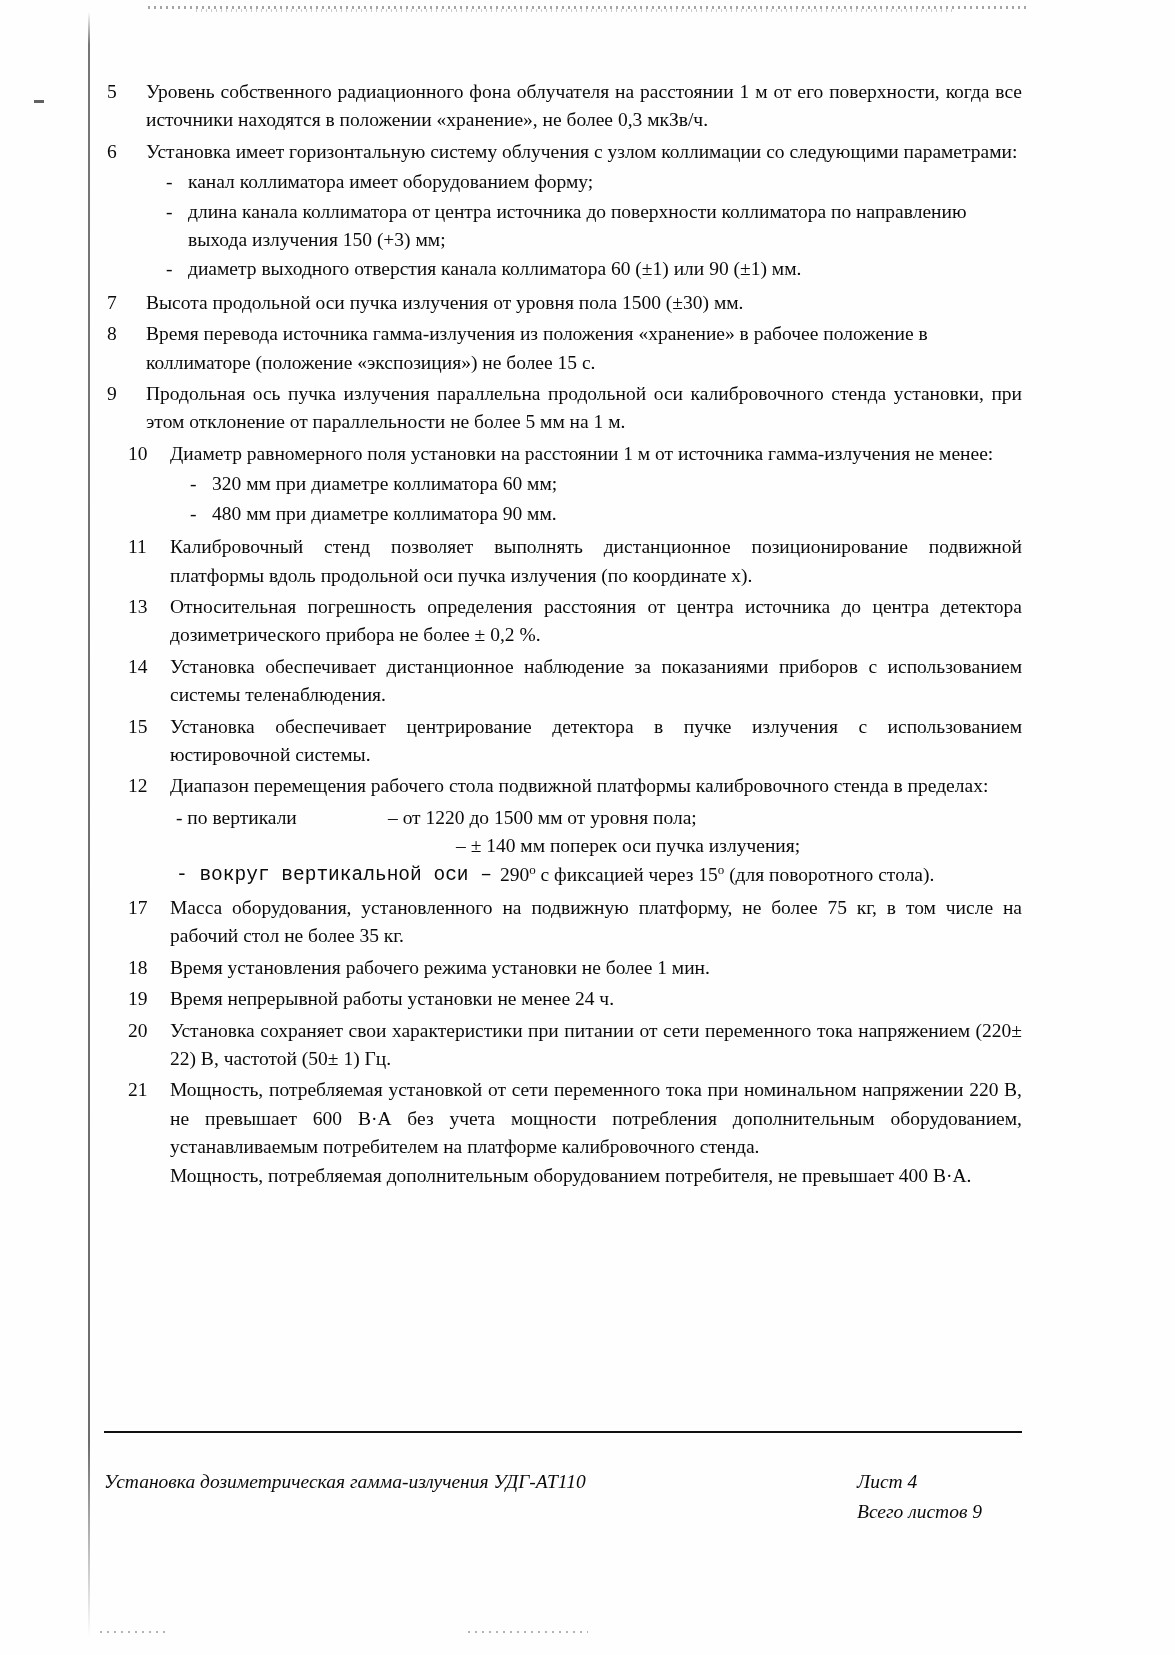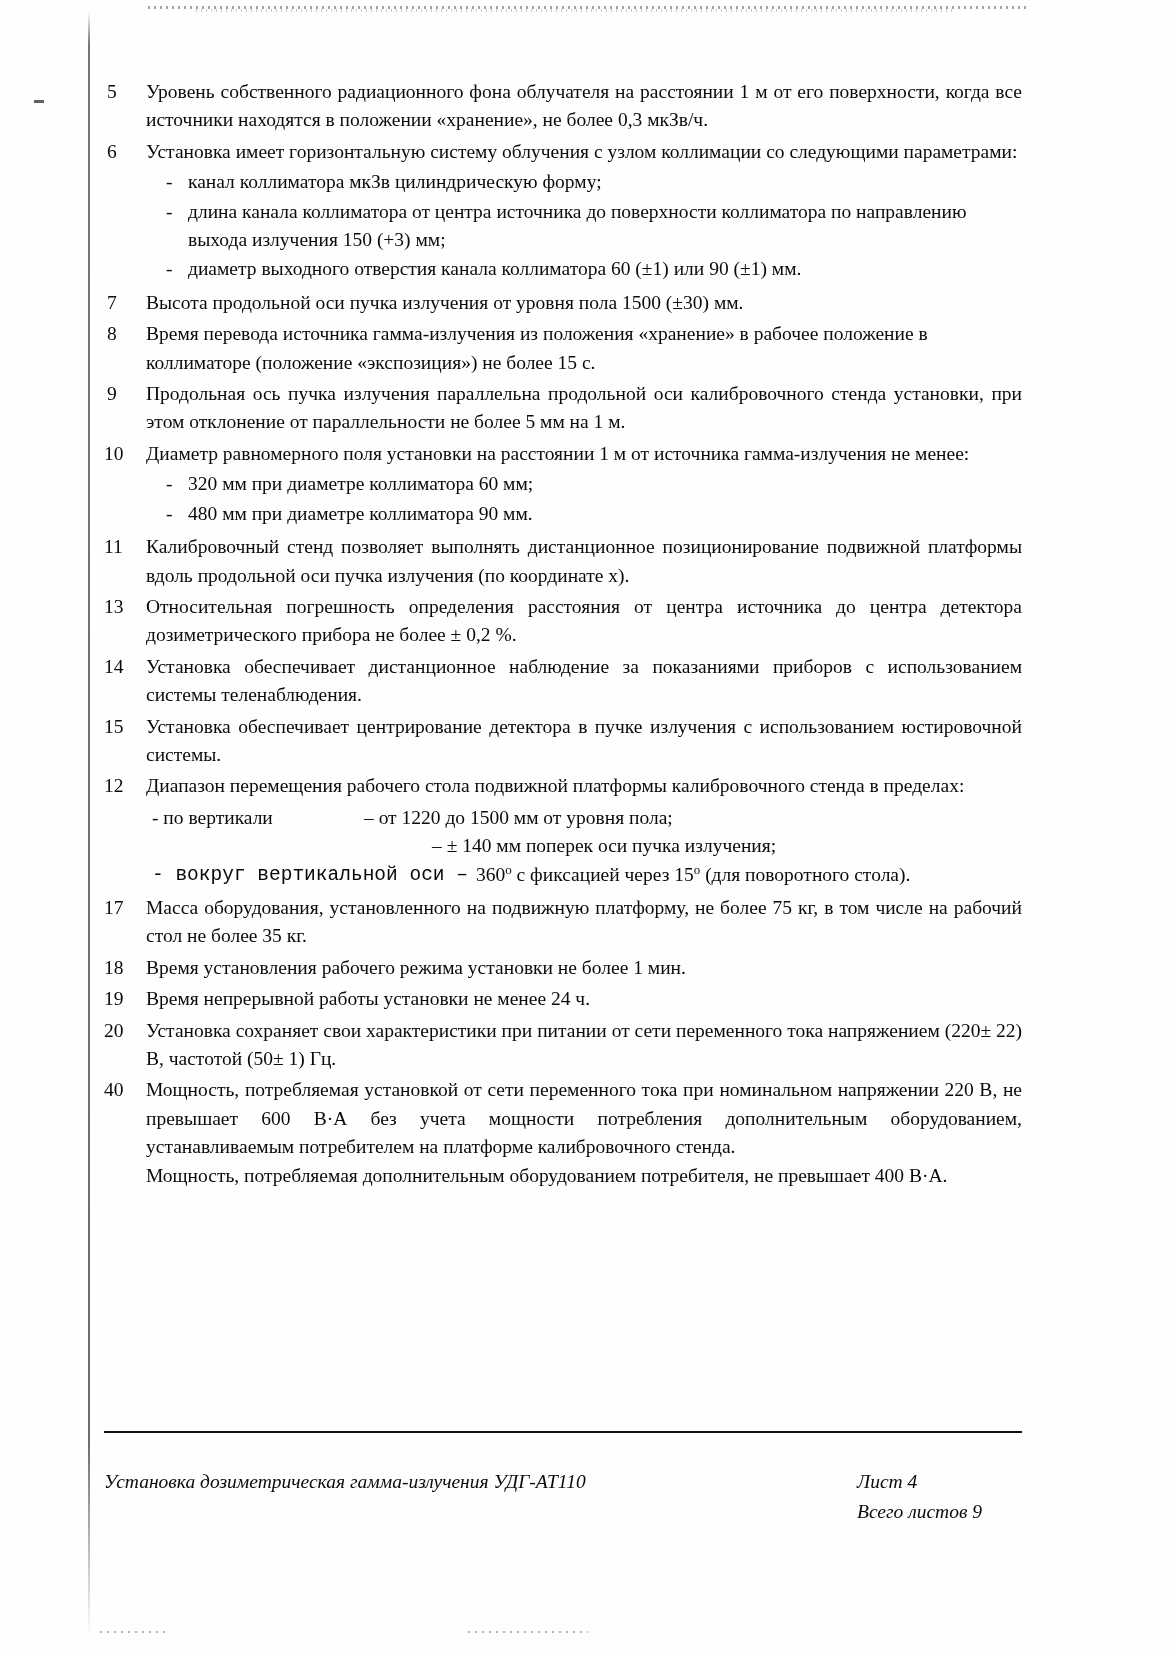--- a/index.html
+++ b/index.html
@@ -97,21 +97,21 @@
     margin-bottom: 3px;
   }
   .item-num {
     flex: 0 0 42px;
     font-size: 19.5px;
     line-height: 28.4px;
     text-align: left;
     padding-left: 3px;
     box-sizing: border-box;
   }
-  .item-num.wide { padding-left: 0; }
+  .item-num.wide { padding-left: 0; margin-left: 24px; }
   .item-body {
     flex: 1 1 auto;
     font-size: 19.5px;
     line-height: 28.4px;
   }
   .para-just {
     text-align: justify;
     text-align-last: left;
   }
   .para-left { text-align: left; }
@@ -215,21 +215,21 @@
       <div class="item-body para-just">Уровень собственного радиационного фона облучателя на расстоянии 1 м от его поверхности, когда все источники находятся в положении «хранение», не более 0,3 мкЗв/ч.</div>
     </div>
 
     <div class="item">
       <div class="item-num">6</div>
       <div class="item-body">
         <div class="para-just">Установка имеет горизонтальную систему облучения с узлом коллимации со следующими параметрами:</div>
         <div class="sublist sub-indent-1">
           <div class="subitem">
             <span class="dash">-</span>
-            <span class="sub-text">канал коллиматора мкЗв цилиндрическую форму;</span>
+            <span class="sub-text">канал коллиматора имеет оборудованием форму;</span>
           </div>
           <div class="subitem">
             <span class="dash">-</span>
             <span class="sub-text">длина канала коллиматора от центра источника до поверхности коллиматора по направлению выхода излучения 150 (+3) мм;</span>
           </div>
           <div class="subitem">
             <span class="dash">-</span>
             <span class="sub-text">диаметр выходного отверстия канала коллиматора 60 (±1) или 90 (±1) мм.</span>
           </div>
         </div>
@@ -298,21 +298,21 @@
             <span class="meas-label">- по вертикали</span>
             <span class="meas-value">– от 1220 до 1500 мм от уровня пола;</span>
           </div>
           <div class="meas-row">
             <span class="meas-label"></span>
             <span class="meas-value-indent">– ± 140 мм поперек оси пучка излучения;</span>
           </div>
           <div class="meas-row meas-row-wide">
             <span class="meas-label">- вокруг вертикальной оси –</span>
             <span class="meas-value">
-              <span>360</span><span class="sup-deg">о</span>
+              <span>290</span><span class="sup-deg">о</span>
               <span>с фиксацией через 15</span><span class="sup-deg">о</span>
               <span>(для поворотного стола).</span>
             </span>
           </div>
         </div>
       </div>
     </div>
 
     <div class="item">
       <div class="item-num wide">17</div>
@@ -328,21 +328,21 @@
       <div class="item-num wide">19</div>
       <div class="item-body para-left">Время непрерывной работы установки не менее 24 ч.</div>
     </div>
 
     <div class="item">
       <div class="item-num wide">20</div>
       <div class="item-body para-just">Установка сохраняет свои характеристики при питании от сети переменного тока напряжением (220± 22) В, частотой (50± 1) Гц.</div>
     </div>
 
     <div class="item">
-      <div class="item-num wide">40</div>
+      <div class="item-num wide">21</div>
       <div class="item-body">
         <div class="para-just">Мощность, потребляемая установкой от сети переменного тока при номинальном напряжении 220 В, не превышает 600 В·А без учета мощности потребления дополнительным оборудованием, устанавливаемым потребителем на платформе калибровочного стенда.</div>
         <div class="para-just">Мощность, потребляемая дополнительным оборудованием потребителя, не превышает 400 В·А.</div>
       </div>
     </div>
 
   </div>
 
   <div class="footer-rule"></div>
 

